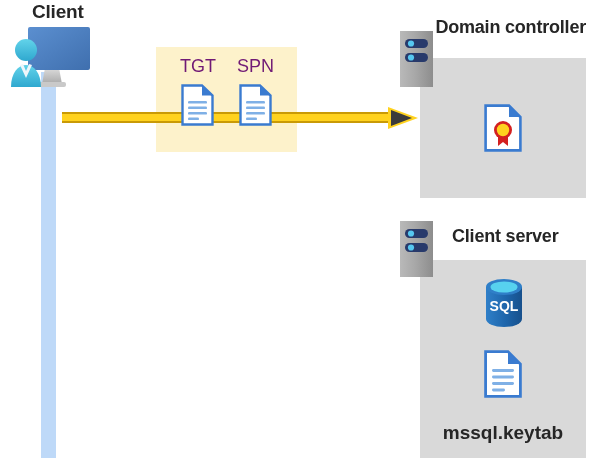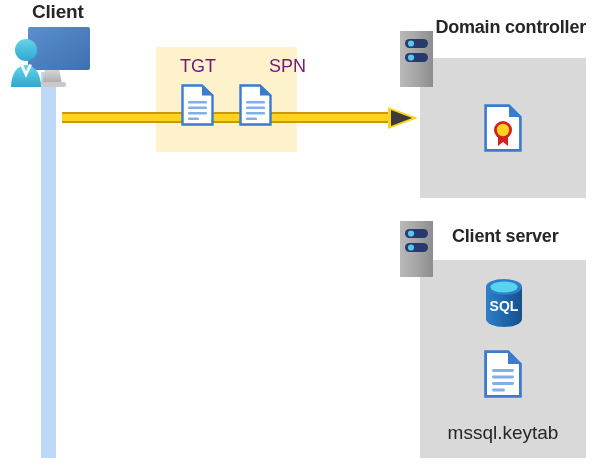--- a/index.html
+++ b/index.html
@@ -25,30 +25,30 @@
   }
   #client-label{left:32px;top:1px;font-size:19px;}
   #dc-label{left:420px;top:17px;font-size:18px;width:166px;text-align:right;}
   #linux-label{left:452px;top:226px;font-size:18px;}
 
   .doc-caption{
     position:absolute;
     font-size:19px;
     color:#262626;
     left:420px;width:166px;text-align:center;top:422px;
-    font-weight:normal;
+    font-weight:bold;
   }
 
   .tag-label{
     position:absolute;
     font-size:18px;
     color:#701a75;
   }
   #tgt-label{left:180px;top:56px;}
-  #spn-label{left:237px;top:56px;margin-left:32px;}
+  #spn-label{left:237px;top:56px;}
 
   
   #client-lifeline{
     left:41px;top:72px;width:15px;height:386px;
     background:#bed9f8;
   }
 
   
   #client-icon{left:5px;top:24px;width:90px;height:72px;}
 

